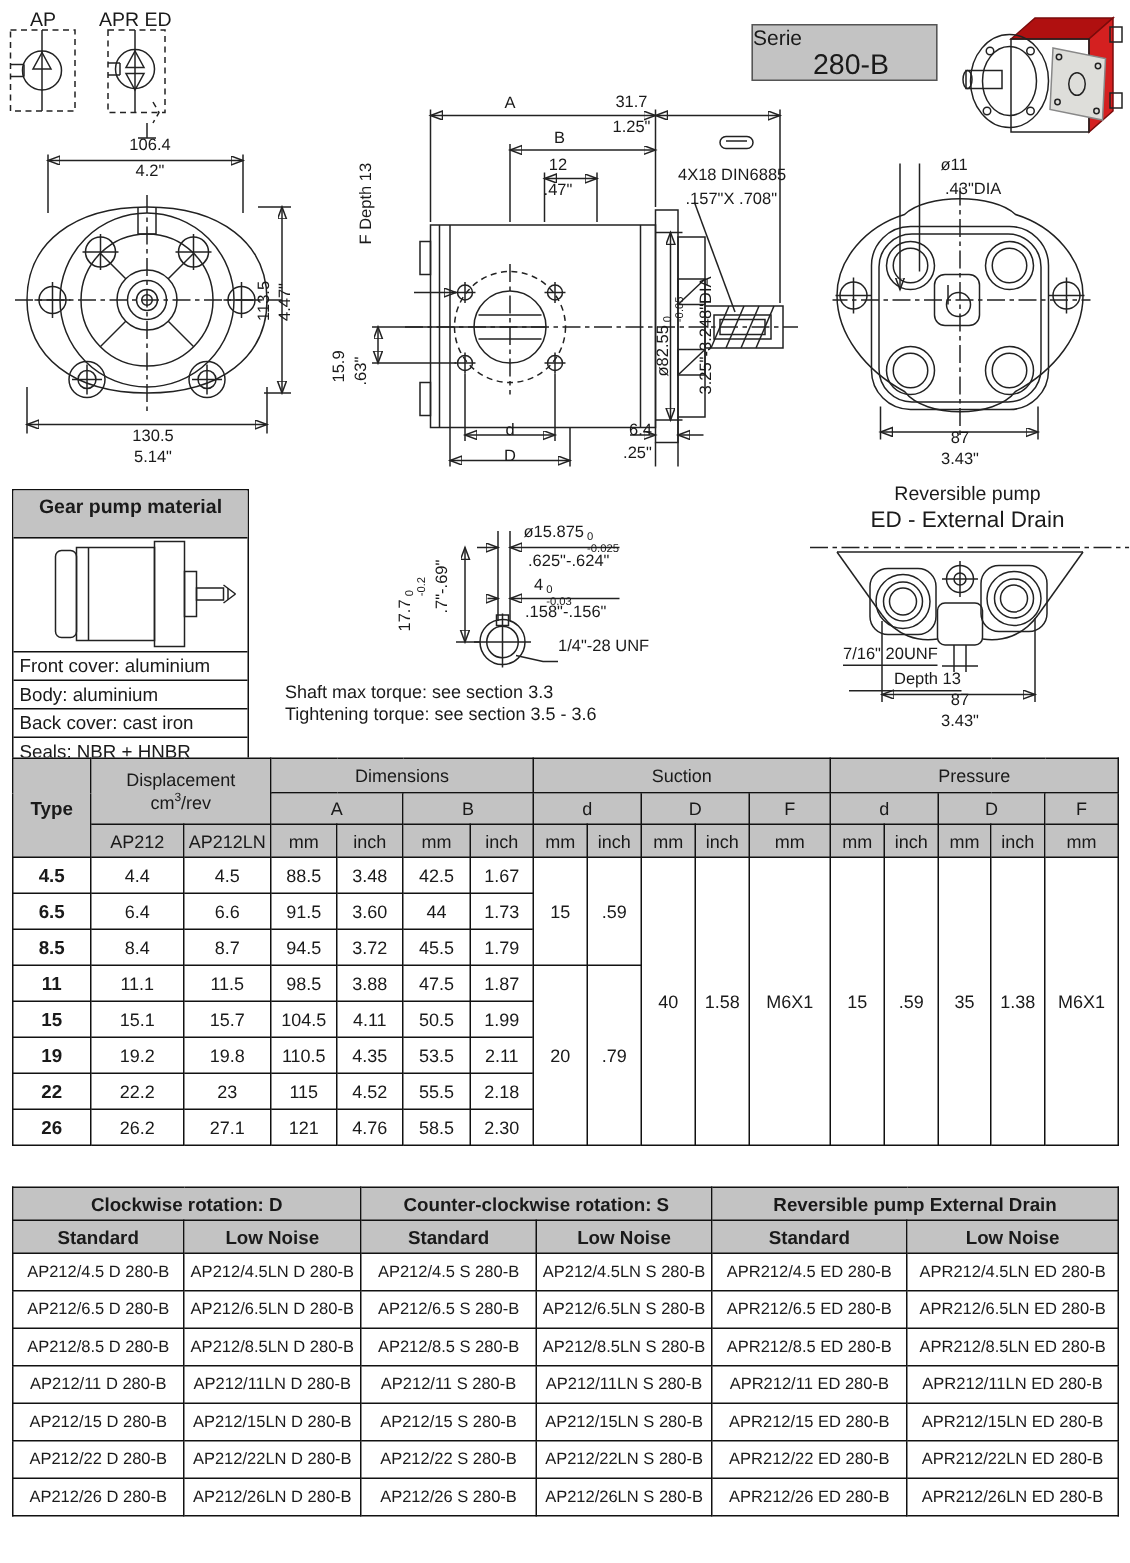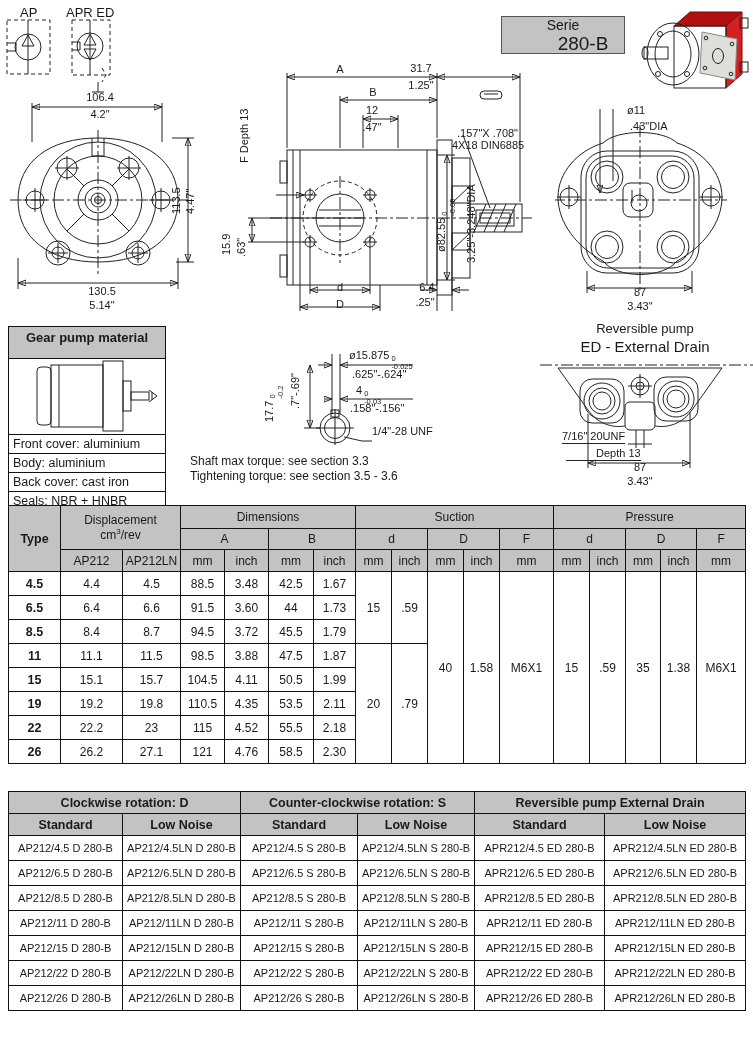--- a/index.html
+++ b/index.html
@@ -9,21 +9,21 @@
   .abs { position:absolute; }
   .t { position:absolute; font-size:11px; white-space:nowrap; color:#1a1a1a; }
   .tc { text-align:center; }
   .rot { transform:rotate(-90deg); transform-origin:left bottom; }
   .tol { display:inline-flex; flex-direction:column; font-size:7.5px; line-height:7.5px; margin-left:2px; vertical-align:-2px; }
   .tol i { font-style:normal; }
   .lead { border-bottom:1px solid #222; padding-bottom:1px; }
   svg line, svg path, svg rect, svg circle, svg ellipse, svg polyline { stroke:#222; fill:none; stroke-width:1; }
   .dash { stroke-dasharray:12 3 3 3; }
   .dash2 { stroke-dasharray:4 3; }
-  .serie-box { position:absolute; left:501px; top:16px; width:124px; height:38px; background:#c3c3c3; border:1px solid #555; text-align:center; }
+  .serie-box { position:absolute; left:501px; top:16px; width:124px; height:38px; background:#c3c3c3; border:1px solid #555; }
   .serie-box .l1 { font-size:14px; line-height:17px; }
   .serie-box .l2 { font-size:19px; line-height:19px;margin-left:40px; }
   .matbox { position:absolute; left:8px; top:326px; width:158px; border:1px solid #111; background:#fff; }
   .matbox .mtitle { background:#c3c3c3; border-bottom:1px solid #111; font-size:13px; font-weight:bold; text-align:center; height:32px; line-height:21px; }
   .matbox .mimg { height:76px; border-bottom:1px solid #111; }
   .matbox .mrow { font-size:12.5px; height:19px; line-height:19px; padding-left:4px; border-bottom:1px solid #111; }
   .matbox .mrow:last-child { border-bottom:none; }
   table { border-collapse:collapse; table-layout:fixed; background:#fff; }
   td,th { border:1px solid #111; text-align:center; vertical-align:middle; padding:0; font-weight:normal; overflow:hidden; }
   .spec { position:absolute; left:8px; top:505px; width:737px; font-size:12px; }
@@ -203,21 +203,21 @@
     <rect x="250" y="33" width="22" height="8" rx="4"></rect>
       <line x1="254" y1="36" x2="268" y2="36"></line>
   </svg>
 
   <span class="t tc" style="left:315px;top:63px;width:50px;">A</span>
   <span class="t tc" style="left:396px;top:62px;width:50px;">31.7</span>
   <span class="t tc" style="left:396px;top:79px;width:50px;">1.25"</span>
   <span class="t tc" style="left:348px;top:86px;width:50px;">B</span>
   <span class="t tc" style="left:347px;top:104px;width:50px;">12</span>
   <span class="t tc" style="left:347px;top:121px;width:50px;">.47"</span>
-  <span class="t" style="left:452px;top:111px;margin-top:28px;">4X18 DIN6885</span>
+  <span class="t" style="left:452px;top:111px;">4X18 DIN6885</span>
   <span class="t" style="left:457px;top:127px;">.157"X .708"</span>
   <span class="t rot" style="left:250px;top:151px;">F Depth 13</span>
   <span class="t rot" style="left:232px;top:243px;">15.9</span>
   <span class="t rot" style="left:247px;top:245px;">.63"</span>
   <span class="t tc" style="left:325px;top:281px;width:30px;">d</span>
   <span class="t tc" style="left:325px;top:298px;width:30px;">D</span>
   <span class="t tc" style="left:412px;top:281px;width:30px;">6.4</span>
   <span class="t tc" style="left:410px;top:296px;width:30px;">.25"</span>
   <span class="t rot" style="left:456px;top:231px;"><span>ø82.55</span><span class="tol">
         <i>0</i>

